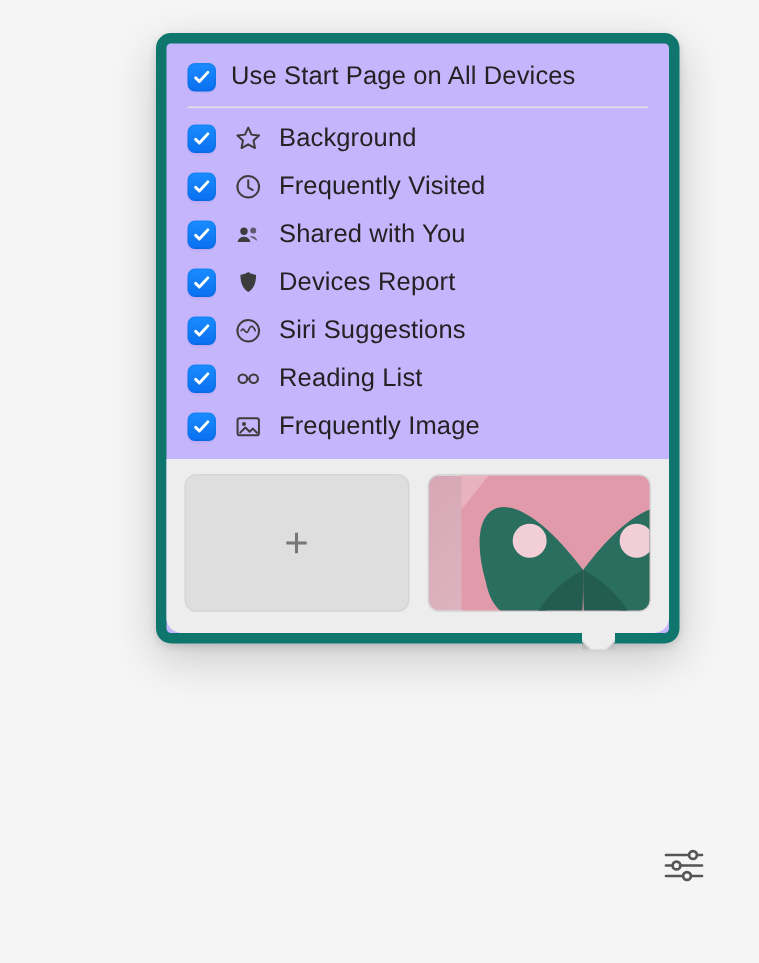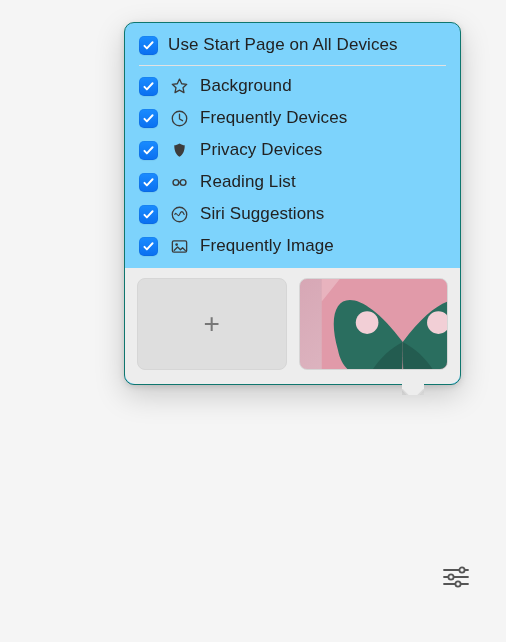--- a/index.html
+++ b/index.html
@@ -8,25 +8,25 @@
     height: 642px;
     background: #f5f5f5;
     font-family: -apple-system, "Helvetica Neue", Helvetica, Arial, sans-serif;
     font-size: 17px;
     color: #222;
     position: relative;
     overflow: hidden;
   }
   .popover {
     position: absolute;
-    left: 124px;
+    left: 104px;
     top: 22px;
     width: 335px;
-    background: #7dd3fc;
-    border: 1px solid #0f766e;
+    background: #c4b5fd;
+    border: 7px solid #0f766e;
     border-radius: 10px;
     box-shadow: 0 10px 30px rgba(0,0,0,.18), 0 2px 6px rgba(0,0,0,.12);
     padding: 0;
   }
   .tail {
     position: absolute;
     right: 36px;
     bottom: -11px;
     width: 22px;
     height: 11px;
@@ -145,63 +145,79 @@
           <svg viewBox="0 0 16 16">
             <path d="M3 8.5l3 3 7-7.5" fill="none" stroke="#fff" stroke-width="2.4" stroke-linecap="round" stroke-linejoin="round"></path>
           </svg>
         </span>
         <span class="opt-icon">
           <svg viewBox="0 0 20 20">
             <circle cx="10" cy="10" r="7.6" fill="none" stroke="#3c3c3c" stroke-width="1.4"></circle>
             <path d="M10 5.5v5l3.2 1.8" fill="none" stroke="#3c3c3c" stroke-width="1.4" stroke-linecap="round"></path>
           </svg>
         </span>
-        <span class="label">Frequently Devices</span>
+        <span class="label">Frequently Visited</span>
+      </div>
+      <div class="row">
+        <span class="checkbox">
+          <svg viewBox="0 0 16 16">
+            <path d="M3 8.5l3 3 7-7.5" fill="none" stroke="#fff" stroke-width="2.4" stroke-linecap="round" stroke-linejoin="round"></path>
+          </svg>
+        </span>
+        <span class="opt-icon">
+          <svg viewBox="0 0 20 20">
+            <circle cx="7" cy="7.5" r="2.6" fill="#3c3c3c"></circle>
+            <path d="M2.5 15c.6-2.5 2.5-3.6 4.5-3.6s3.9 1.1 4.5 3.6" fill="#3c3c3c"></path>
+            <circle cx="13.5" cy="7" r="2.1" fill="#3c3c3c" opacity=".75"></circle>
+            <path d="M11 11.2c1.9-.6 4.7.2 5.3 3" fill="#3c3c3c" opacity=".75"></path>
+          </svg>
+        </span>
+        <span class="label">Shared with You</span>
       </div>
       <div class="row">
         <span class="checkbox">
           <svg viewBox="0 0 16 16">
             <path d="M3 8.5l3 3 7-7.5" fill="none" stroke="#fff" stroke-width="2.4" stroke-linecap="round" stroke-linejoin="round"></path>
           </svg>
         </span>
         <span class="opt-icon">
           <svg viewBox="0 0 20 20">
             <path d="M10 2.5c2 1.3 3.8 1.8 5.5 1.9 0 6.3-2 10-5.5 12.1C6.5 14.4 4.5 10.7 4.5 4.4 6.2 4.3 8 3.8 10 2.5z" fill="#3c3c3c"></path>
           </svg>
         </span>
-        <span class="label">Privacy Devices</span>
+        <span class="label">Devices Report</span>
+      </div>
+      <div class="row">
+        <span class="checkbox">
+          <svg viewBox="0 0 16 16">
+            <path d="M3 8.5l3 3 7-7.5" fill="none" stroke="#fff" stroke-width="2.4" stroke-linecap="round" stroke-linejoin="round"></path>
+          </svg>
+        </span>
+        <span class="opt-icon">
+          <svg viewBox="0 0 20 20">
+            <circle cx="10" cy="10" r="7.6" fill="none" stroke="#3c3c3c" stroke-width="1.4"></circle>
+            <path d="M4 10c2-5 4 5 6 0s4-5 6 0" fill="none" stroke="#3c3c3c" stroke-width="1.4" stroke-linecap="round" transform="scale(.82) translate(2.2 2.2)"></path>
+          </svg>
+        </span>
+        <span class="label">Siri Suggestions</span>
       </div>
       <div class="row">
         <span class="checkbox">
           <svg viewBox="0 0 16 16">
             <path d="M3 8.5l3 3 7-7.5" fill="none" stroke="#fff" stroke-width="2.4" stroke-linecap="round" stroke-linejoin="round"></path>
           </svg>
         </span>
         <span class="opt-icon">
           <svg viewBox="0 0 20 20">
             <circle cx="6.2" cy="10" r="3" fill="none" stroke="#3c3c3c" stroke-width="1.5"></circle>
             <circle cx="13.8" cy="10" r="3" fill="none" stroke="#3c3c3c" stroke-width="1.5"></circle>
             <path d="M9.2 10h1.6" stroke="#3c3c3c" stroke-width="1.5"></path>
           </svg>
         </span>
         <span class="label">Reading List</span>
-      </div>
-      <div class="row">
-        <span class="checkbox">
-          <svg viewBox="0 0 16 16">
-            <path d="M3 8.5l3 3 7-7.5" fill="none" stroke="#fff" stroke-width="2.4" stroke-linecap="round" stroke-linejoin="round"></path>
-          </svg>
-        </span>
-        <span class="opt-icon">
-          <svg viewBox="0 0 20 20">
-            <circle cx="10" cy="10" r="7.6" fill="none" stroke="#3c3c3c" stroke-width="1.4"></circle>
-            <path d="M4 10c2-5 4 5 6 0s4-5 6 0" fill="none" stroke="#3c3c3c" stroke-width="1.4" stroke-linecap="round" transform="scale(.82) translate(2.2 2.2)"></path>
-          </svg>
-        </span>
-        <span class="label">Siri Suggestions</span>
       </div>
       <div class="row">
         <span class="checkbox">
           <svg viewBox="0 0 16 16">
             <path d="M3 8.5l3 3 7-7.5" fill="none" stroke="#fff" stroke-width="2.4" stroke-linecap="round" stroke-linejoin="round"></path>
           </svg>
         </span>
         <span class="opt-icon">
           <svg viewBox="0 0 20 20">
             <rect x="2.5" y="4" width="15" height="12" rx="1.5" fill="none" stroke="#3c3c3c" stroke-width="1.4"></rect>

